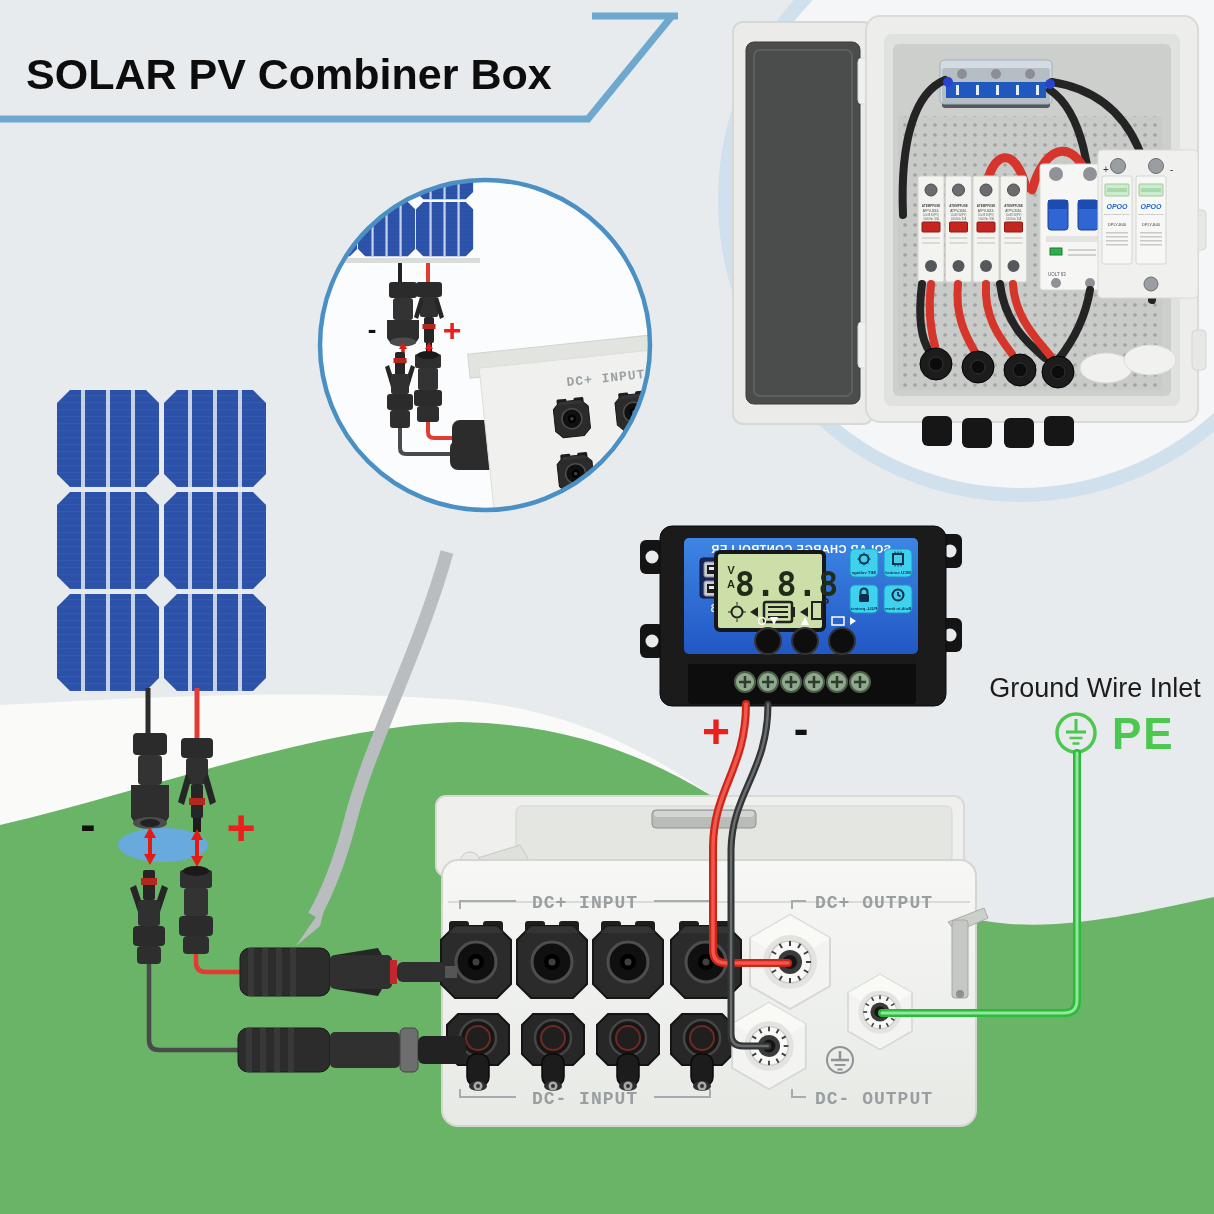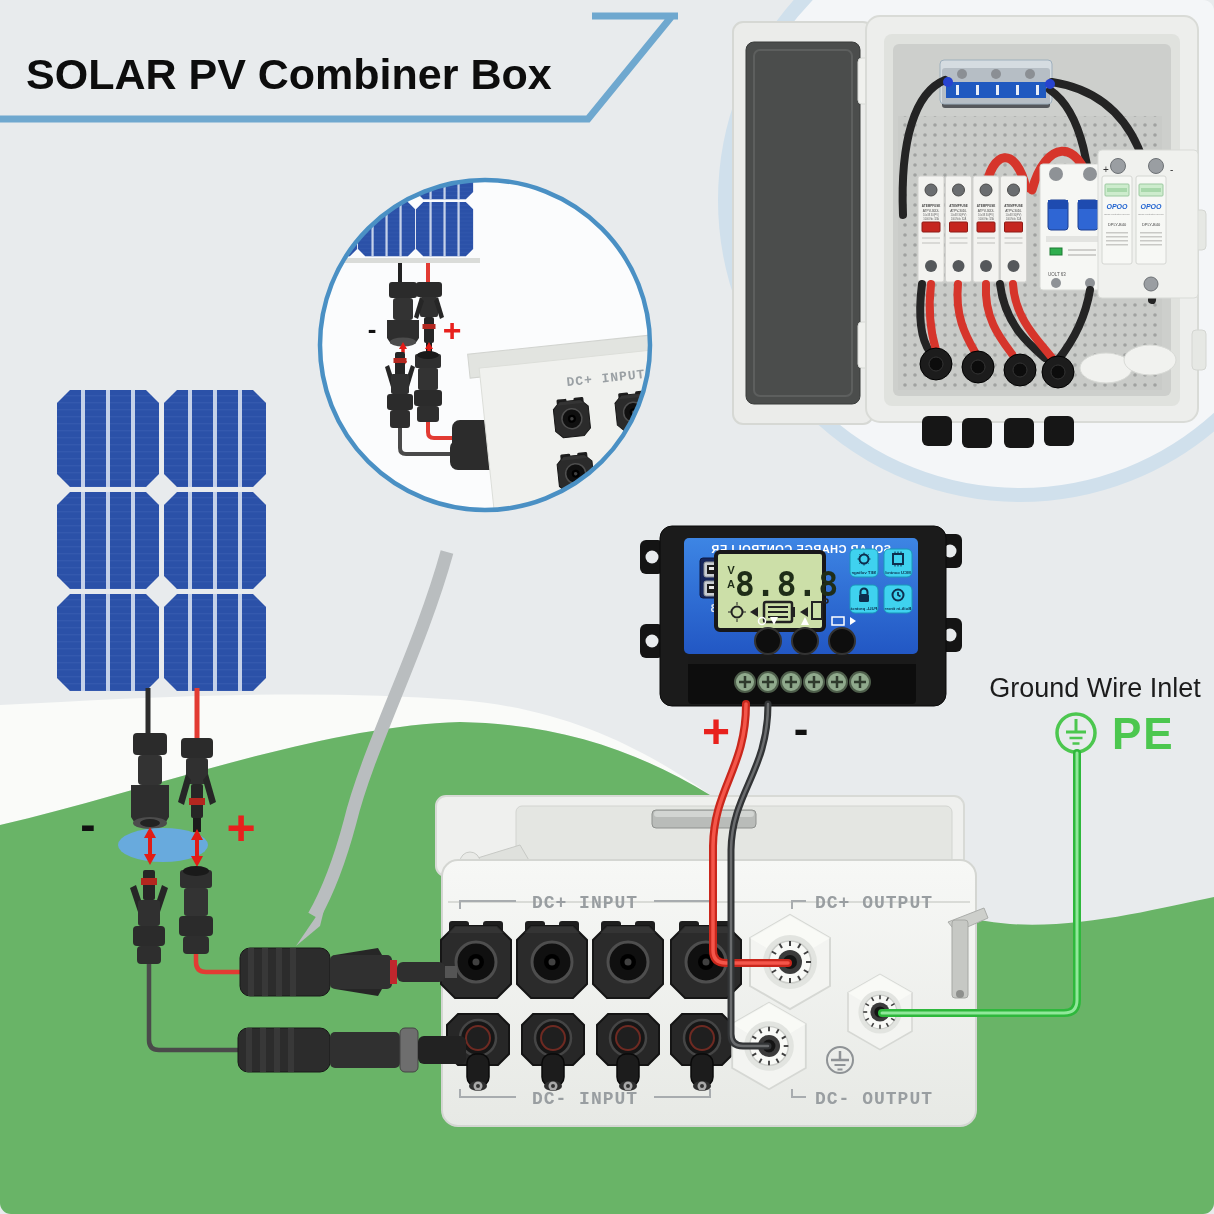--- a/index.html
+++ b/index.html
@@ -1,17 +1,17 @@
 <!DOCTYPE html>
 <html><head>
 <meta charset="utf-8">
 <style>
   html,body{margin:0;padding:0;background:#e8ebed;}
   .stage{position:relative;width:1214px;height:1214px;overflow:hidden;
-         font-family:"Liberation Sans",sans-serif;border-radius:11px;}
+         font-family:"Liberation Sans",sans-serif;}
   svg{display:block;}
   text{user-select:none;}
 </style>
 </head>
 <body>
 
 <div class="stage">
 <svg width="1214" height="1214" viewBox="0 0 1214 1214">
 <defs>
   <pattern id="perf" width="10" height="10" patternUnits="userSpaceOnUse">

